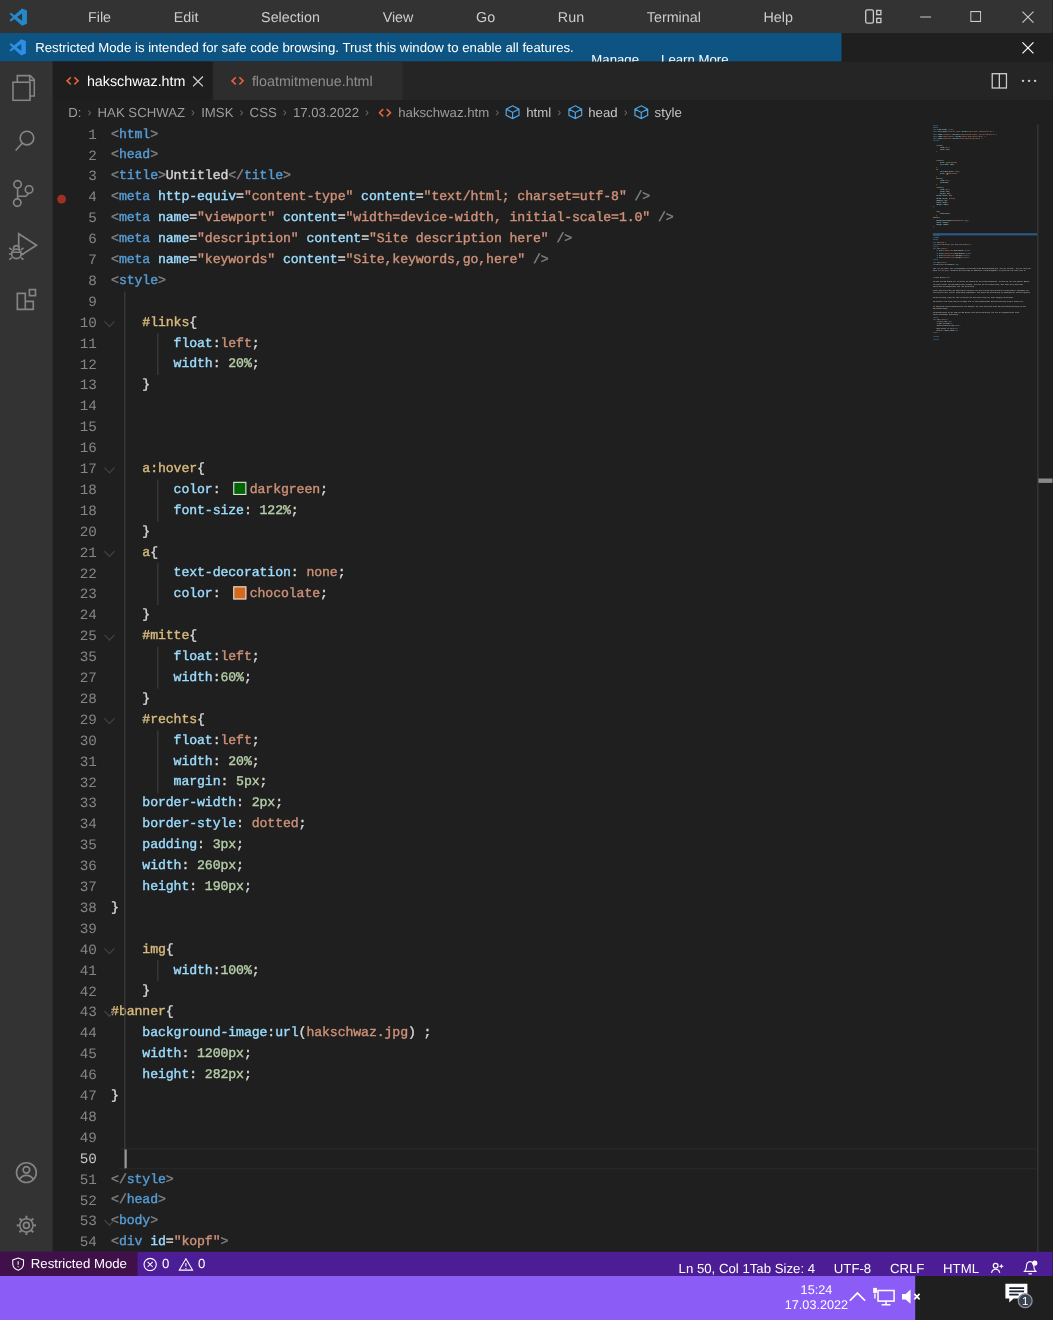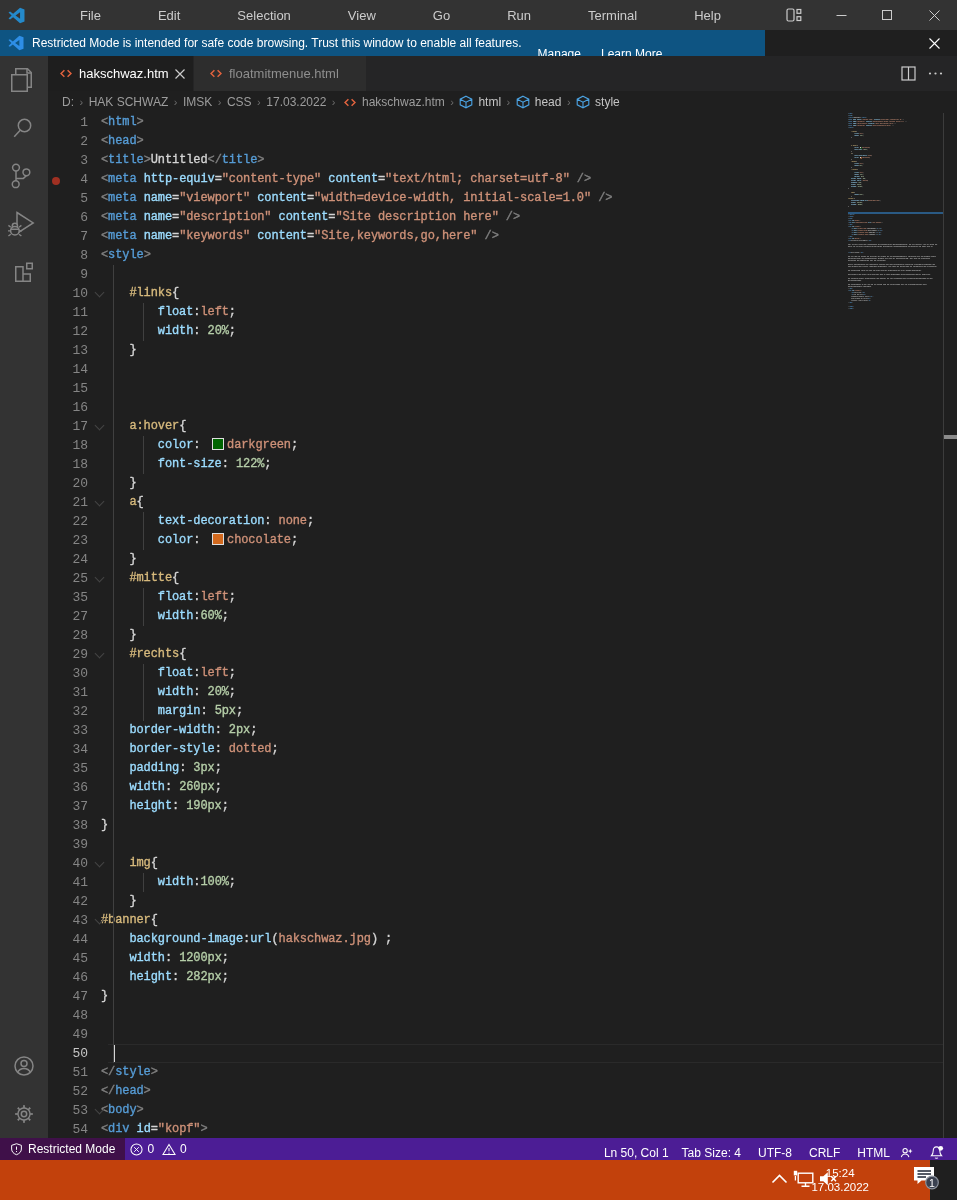--- a/index.html
+++ b/index.html
@@ -65,21 +65,21 @@
 #ovcursor { position:absolute; left:896px; top:322px; width:13px; height:4px; background:#8a8a8a; }
 
 
 #statusbar { left:0; top:1138px; width:957px; height:22px; background:#4c1d95; color:#ffffff; font-size:12px; }
 #sbleft { position:absolute; left:0; top:0; height:22px; display:flex; align-items:center; }
 #restricted { height:22px; display:flex; align-items:center; background:#3f1049; padding:0 10px; }
 #sbright { position:absolute; right:13px; top:0; height:22px; display:flex; align-items:flex-end; }
 #sbright span { margin-left:0; }
 
 
-#taskbar { left:0; top:1160px; width:930px; height:40px; background:#c2410c; color:#ffffff; }
+#taskbar { left:0; top:1160px; width:832px; height:40px; background:#8b5cf6; color:#ffffff; }
 #clock { position:absolute; right:61px; top:6px; text-align:center; font-size:11.5px; line-height:14px; color:#ffffff; }
 </style>
 </head>
 <body>
 <div id="stage">
 
   <div class="abs" id="titlebar">
     <svg class="abs" style="left:8px;top:7px" width="17" height="17" viewBox="0 0 100 100">
       <path fill="#2489ca" fill-rule="evenodd" d="M70.9 4 L30.1 40.2 L12.2 26.6 L3 32 L21.3 50 L3 68 L12.2 73.4 L30.1 59.8 L70.9 96 L97 85.6 V14.4 Z M70.9 30.7 V69.3 L44.3 50 Z"></path>
     </svg>
@@ -420,21 +420,21 @@
             <path d="M4.5 4.5 L9.5 9.5 M9.5 4.5 L4.5 9.5" stroke-width="1"></path>
           </svg>0
         <svg width="14" height="13" viewBox="0 0 15 14" fill="none" stroke="#ffffff" stroke-width="1.1" style="margin:0 4px 0 8px">
             <path d="M7.5 1.5 L14 12.5 H1 Z"></path>
             <path d="M7.5 5.5 V9 M7.5 10.5 V11.5"></path>
           </svg>0
       </span>
     </div>
     <div id="sbright">
       <span>Ln 50, Col 1</span>
-      <span style="margin-left:13px">Tab Size: 4</span>
+      <span style="">Tab Size: 4</span>
       <span style="margin-left:17px">UTF-8</span>
       <span style="margin-left:17px">CRLF</span>
       <span style="margin-left:17px">HTML</span>
       <svg style="margin-left:9px" width="16" height="15" viewBox="0 0 16 16" fill="none" stroke="#ffffff" stroke-width="1.1">
         <circle cx="6" cy="6" r="2.3"></circle>
           <path d="M2 13 C2.5 10.5 4 9.5 6 9.5 C8 9.5 9.5 10.5 10 13"></path>
         <path d="M11.5 4 L12.2 5.8 L14 6.5 L12.2 7.2 L11.5 9 L10.8 7.2 L9 6.5 L10.8 5.8 Z" fill="#ffffff" stroke="none"></path>
       </svg>
       <svg style="margin-left:14px" width="15" height="15" viewBox="0 0 16 16" fill="none" stroke="#ffffff" stroke-width="1.1">
         <path d="M8 2 C5.5 2 4.5 4 4.5 6 C4.5 9 3.5 10.5 2.5 11.5 H13.5 C12.5 10.5 11.5 9 11.5 6 C11.5 4 10.5 2 8 2 Z"></path>

